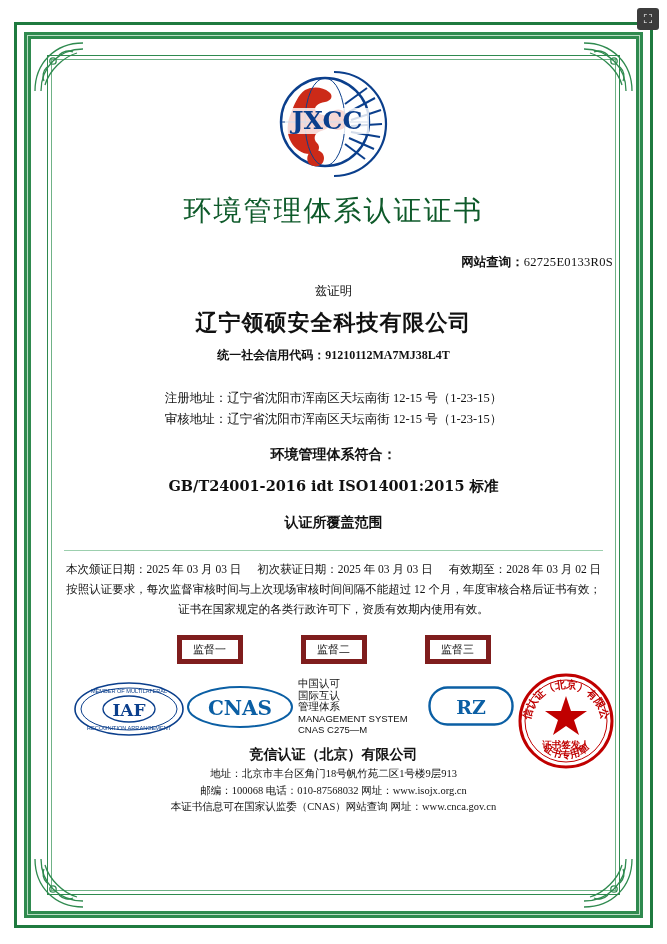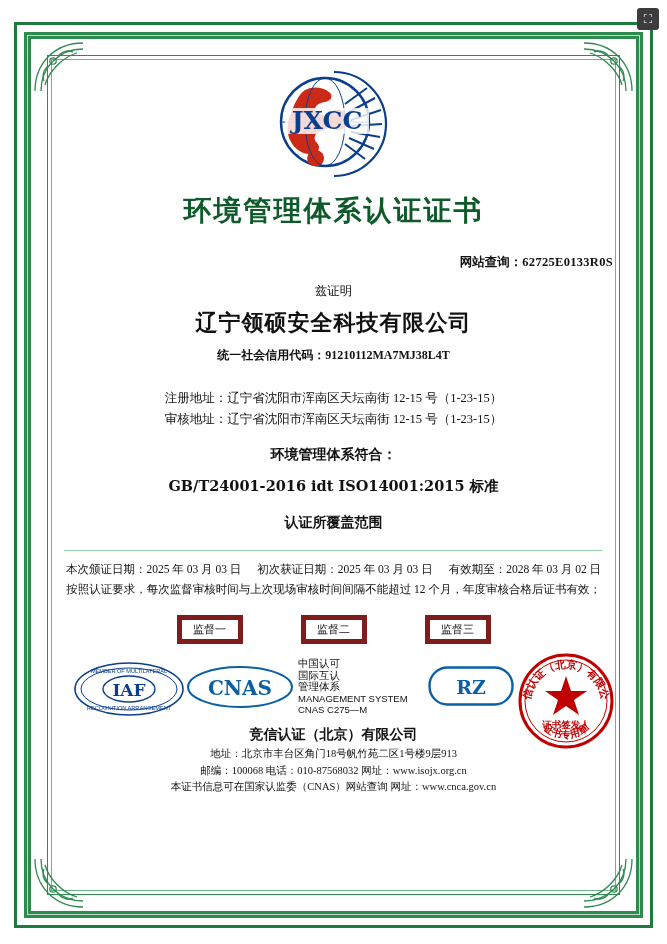--- a/index.html
+++ b/index.html
@@ -105,35 +105,35 @@
     margin: 18px auto 0;
     width: 130px;
     height: 118px;
     position: relative;
   }
   .logo-wrap svg { display:block; }
 
   .doc-title {
     margin-top: 10px;
     font-size: 28px;
-    font-weight: bold;
+    font-weight: normal;
     letter-spacing: 2px;
     color: #0e5a2a;
     font-family: "DejaVu Serif", serif;
   }
 
   .cert-no-row {
     margin-top: 24px;
     text-align: right;
     padding-right: 8px;
     font-size: 12.5px;
     color: #111;
   }
   .cert-no-row .lbl { font-weight: bold; }
-  .cert-no-row .val { font-weight: bold; letter-spacing: .3px; }
+  .cert-no-row .val { font-weight: normal; letter-spacing: .3px; }
 
   .hereby {
     margin-top: 12px;
     font-size: 12.5px;
     color: #111;
   }
   .company {
     margin-top: 8px;
     font-size: 22px;
     font-weight: bold;
@@ -384,20 +384,21 @@
 
     <div class="scope-head">认证所覆盖范围</div>
 
     <div class="rule"></div>
 
     <div class="dates">
       <span class="seg"><span>本次颁证日期：</span><span>2025 年 03 月 03 日</span></span><span class="gap"></span><span class="seg"><span>初次获证日期：</span><span>2025 年 03 月 03 日</span></span><span class="gap"></span><span class="seg"><span>有效期至：</span><span>2028 年 03 月 02 日</span></span>
     </div>
 
     <div class="notes">按照认证要求，每次监督审核时间与上次现场审核时间间隔不能超过 12 个月，年度审核合格后证书有效；</div>
+    <div class="notes">证书在国家规定的各类行政许可下，资质有效期内使用有效。</div>
 
     <div class="supervise-row">
       <div class="sup-box">监督一</div>
       <div class="sup-box">监督二</div>
       <div class="sup-box">监督三</div>
     </div>
 
     <div class="marks-row">
 
       <div class="mark mark-iaf">

